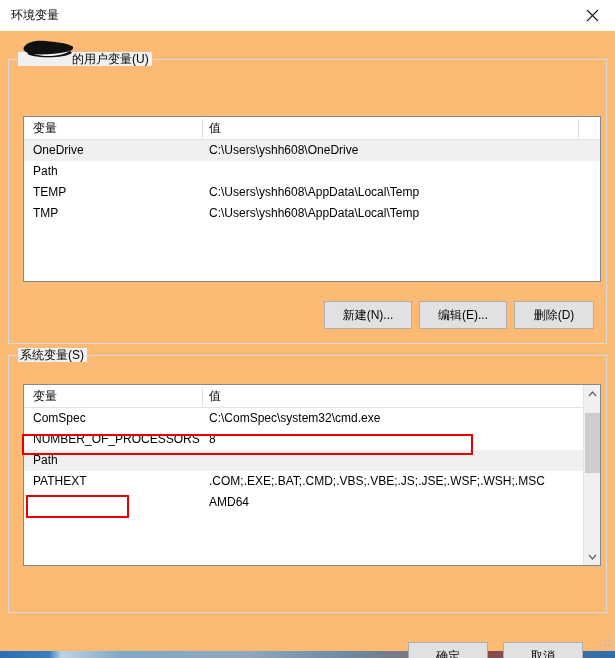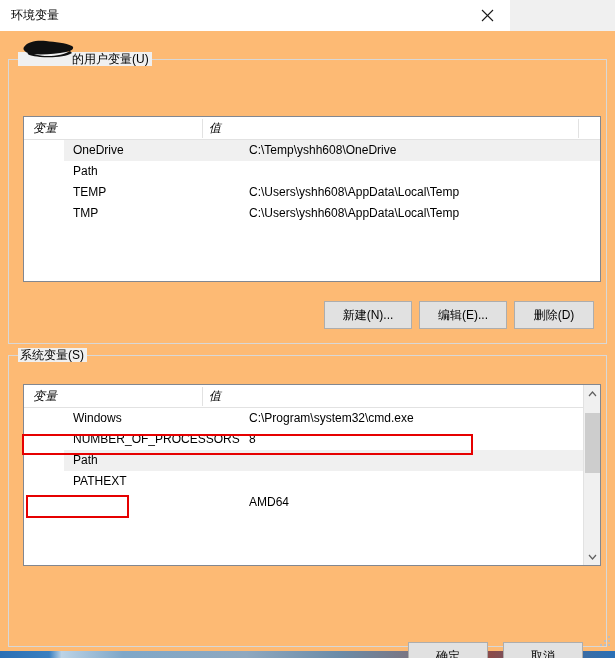--- a/index.html
+++ b/index.html
@@ -38,21 +38,21 @@
     top: 0;
     width: 615px;
     height: 651px;
     background: #f0f0f0;
     box-sizing: border-box;
   }
 
   #titlebar {
     position: absolute;
     left: 0; top: 0;
-    width: 510px;
+    width: 615px;
     height: 31px;
     background: #ffffff;
     box-sizing: border-box;
   }
   #title-text {
     position: absolute;
     left: 11px;
     top: 7px;
     font-size: 12px;
     color: #000000;
@@ -93,21 +93,21 @@
     top: -8px;
     left: 9px;
     background: #f0f0f0;
     padding: 0 3px 0 2px;
     font-size: 12px;
     line-height: 14px;
     white-space: nowrap;
     color: #000000;
   }
   #user-group  { left: 8px;  top: 28px;  width: 599px; height: 285px; }
-  #system-group{ left: 8px;  top: 324px; width: 599px; height: 292px; }
+  #system-group{ left: 8px;  top: 324px; width: 599px; height: 258px; }
 
   
   #username-redaction {
     position: absolute;
     left: 4px;
     top: -14px;
     width: 54px;
     height: 20px;
     pointer-events: none;
   }
@@ -130,35 +130,34 @@
     border-bottom: 1px solid #e2e2e2;
     box-sizing: border-box;
   }
   .hdr-cell {
     position: absolute;
     top: 3px;
     font-size: 12px;
     color: #000000;
     line-height: 16px;
     white-space: nowrap;
-    font-style: italic;
   }
   .hdr-var { left: 9px; }
   .hdr-val { left: 185px; }
   .hdr-sep {
     position: absolute;
     top: 2px;
     width: 1px;
     height: 19px;
     background: #e2e2e2;
   }
   .hdr-sep-1 { left: 178px; }
   .hdr-sep-2 { left: 554px; }
 
-  .rows { position: relative; padding-left: 40px; }
+  .rows { position: relative; }
   .row {
     position: relative;
     height: 21px;
     line-height: 21px;
     white-space: nowrap;
     box-sizing: border-box;
   }
   .row.selected { background: #f0f0f0; }
   .cell-var {
     position: absolute;
@@ -286,21 +285,21 @@
       <div class="listbox" id="user-list">
         <div class="list-header">
           <div class="hdr-cell hdr-var">变量</div>
           <div class="hdr-sep hdr-sep-1"></div>
           <div class="hdr-cell hdr-val">值</div>
           <div class="hdr-sep hdr-sep-2"></div>
         </div>
         <div class="rows">
           <div class="row selected">
             <div class="cell-var">OneDrive</div>
-            <div class="cell-val">C:\Temp\yshh608\OneDrive</div>
+            <div class="cell-val">C:\Users\yshh608\OneDrive</div>
           </div>
           <div class="row">
             <div class="cell-var">Path</div>
           </div>
           <div class="row">
             <div class="cell-var">TEMP</div>
             <div class="cell-val">C:\Users\yshh608\AppData\Local\Temp</div>
           </div>
           <div class="row">
             <div class="cell-var">TMP</div>
@@ -318,32 +317,33 @@
       <div class="group-label">系统变量(S)</div>
 
       <div class="listbox" id="system-list">
         <div class="list-header">
           <div class="hdr-cell hdr-var">变量</div>
           <div class="hdr-sep hdr-sep-1"></div>
           <div class="hdr-cell hdr-val">值</div>
         </div>
         <div class="rows">
           <div class="row">
-            <div class="cell-var">Windows</div>
-            <div class="cell-val">C:\Program\system32\cmd.exe</div>
+            <div class="cell-var">ComSpec</div>
+            <div class="cell-val">C:\ComSpec\system32\cmd.exe</div>
           </div>
           <div class="row">
             <div class="cell-var">NUMBER_OF_PROCESSORS</div>
             <div class="cell-val">8</div>
           </div>
           <div class="row selected">
             <div class="cell-var">Path</div>
           </div>
           <div class="row">
             <div class="cell-var">PATHEXT</div>
+            <div class="cell-val">.COM;.EXE;.BAT;.CMD;.VBS;.VBE;.JS;.JSE;.WSF;.WSH;.MSC</div>
           </div>
           <div class="row">
             <div class="cell-val">AMD64</div>
           </div>
         </div>
 
         <div class="scrollbar">
           <div class="sb-arrow sb-up">
             <svg width="9" height="6" viewBox="0 0 9 6" aria-hidden="true">
               <polyline points="1,5 4.5,1 8,5" fill="none" stroke="#606060" stroke-width="1.2"></polyline>

